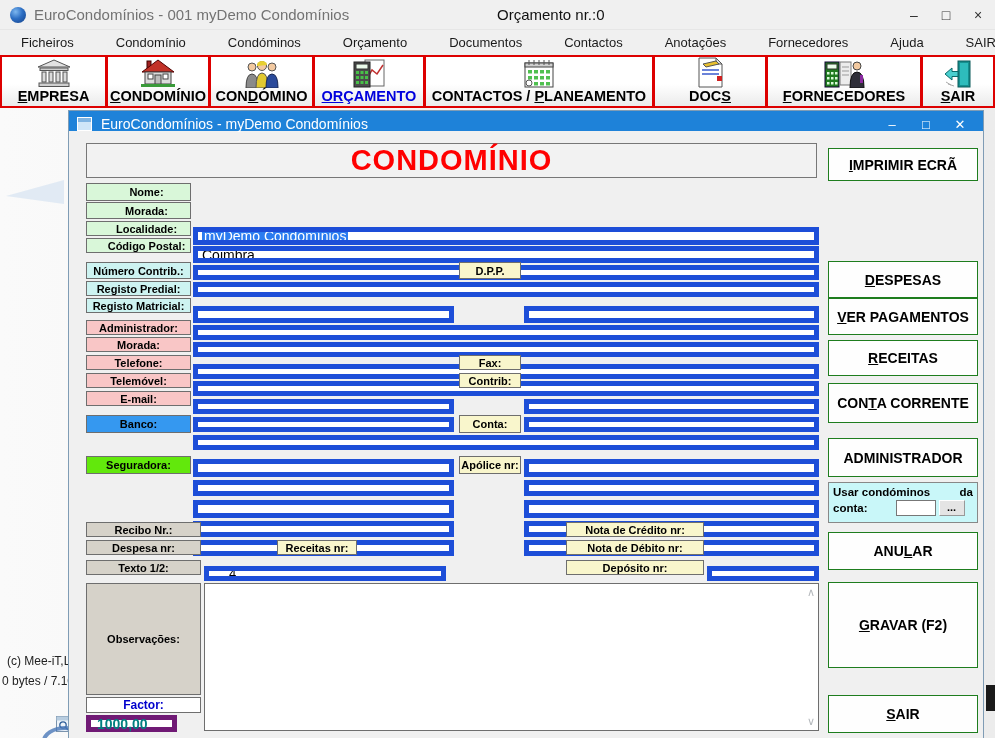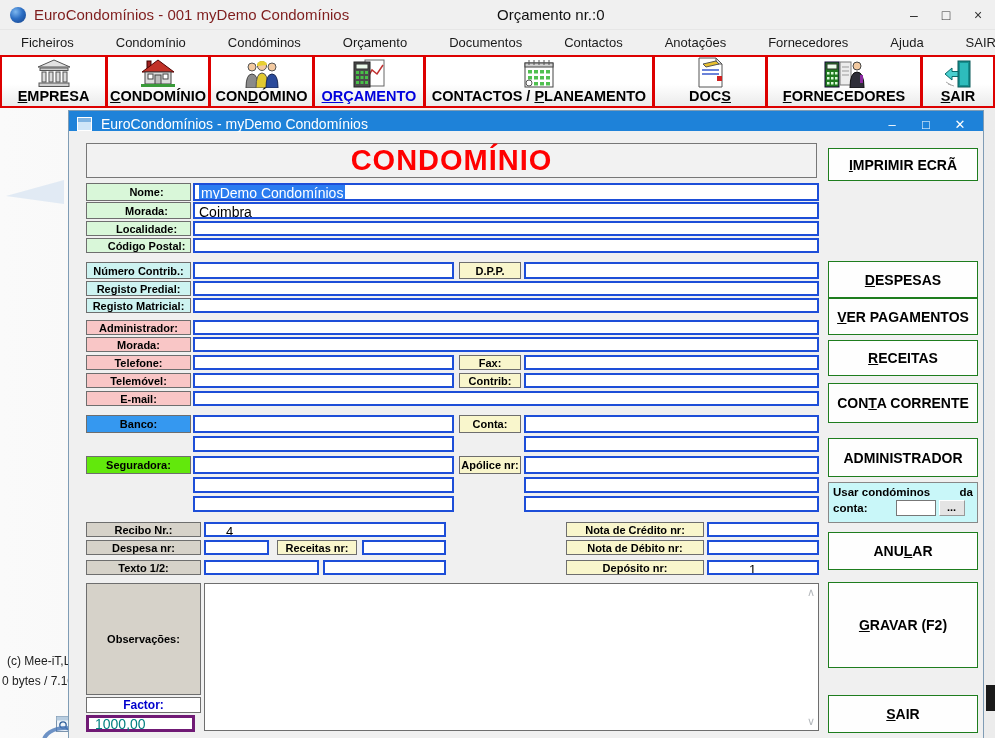--- a/index.html
+++ b/index.html
@@ -4,21 +4,21 @@
 <style>
   * { margin:0; padding:0; box-sizing:border-box; }
   html,body { width:995px; height:738px; overflow:hidden; }
   body { font-family:"Liberation Sans", sans-serif; background:#f0f0f0; position:relative; }
   #app { position:absolute; left:0; top:0; width:995px; height:738px; background:#f0f0f0; overflow:hidden; }
 
   
   .titlebar { position:absolute; left:0; top:0; width:995px; height:30px; background:#f0f0f0; border-bottom:1px solid #e6e6e6; }
   .app-icon { position:absolute; left:10px; top:7px; width:16px; height:16px; border-radius:50%;
               background:radial-gradient(circle at 35% 30%, #7db7ef 0%, #2d6fc4 45%, #123e86 100%); }
-  .app-title { position:absolute; left:34px; top:6px; font-size:15px; color:#7f1d1d; }
+  .app-title { position:absolute; left:34px; top:6px; font-size:15px; color:#737373; }
   .center-title { position:absolute; left:497px; top:6px; font-size:15px; color:#111; }
   .winctl { position:absolute; top:0; height:30px; width:34px; text-align:center; line-height:30px; font-size:14px; color:#333; cursor:default; }
   .ctl-min { right:64px; } .ctl-max { right:32px; } .ctl-close { right:0; }
 
   .menubar { position:absolute; left:0; top:30px; width:995px; height:25px; background:#f0f0f0; display:flex; align-items:center; padding-left:12px;gap:24px; }
   .menu-item { font-size:13px; color:#1a1a1a; padding:3px 9px 3px 9px; }
 
   
   .toolbar { position:absolute; left:0; top:55px; width:995px; height:53px; border:2px solid var(--red,#dd0000); display:flex; background:#fff; }
   .tbtn { position:relative; border-right:3px solid var(--red,#dd0000); background:linear-gradient(#ffffff 55%, #ebebeb 100%);
@@ -53,31 +53,31 @@
   .hdr span { color:#ff0000; font-weight:bold; font-size:29px; letter-spacing:1px; }
   .lbl { position:absolute; border:1px solid #6e6e6e; font-size:11px; font-weight:bold; color:#000;
          display:flex; align-items:center; justify-content:center; white-space:nowrap; }
   .green { background:var(--label_green,#d9f7d9);padding-left:16px; }
   .cyan { background:var(--label_cyan,#cdf3f1); }
   .pink { background:var(--label_pink,#f9c6c6); }
   .yellow { background:var(--label_yellow,#f9f6cc); }
   .gray { background:var(--label_gray,#d6d2c9); }
   .bblue { background:var(--banco_blue,#3598f0); }
   .lime { background:var(--seguradora_green,#62e80c); }
-  .fld { position:absolute; background:#fff; border:2px solid #1d4ed8; font-size:14px; color:#000;
-         display:flex; padding-left:4px; overflow:hidden; }
+  .fld { position:absolute; background:#fff; border:5px solid #1d4ed8; font-size:14px; color:#000;
+         display:flex; align-items:center; padding-left:4px; overflow:hidden;margin-top:44px; }
   .sel { background:var(--selection_blue,#2b7cf0); color:#fff; padding:0 2px; }
   .obs-lbl { position:absolute; left:17px; top:445px; width:115px; height:112px; background:var(--label_gray,#d6d2c9); border:1px solid #6e6e6e;
              display:flex; align-items:center; justify-content:center; font-size:11px; font-weight:bold; }
   .obs-area { position:absolute; left:135px; top:445px; width:615px; height:148px; background:#fff; border:1px solid #6e6e6e; }
   .chev { position:absolute; right:3px; font-size:11px; color:#b4b8bc; }
   .factor-lbl { position:absolute; left:17px; top:559px; width:115px; height:16px; background:#fff; border:1px solid #6e6e6e;
                 display:flex; align-items:center; justify-content:center; color:var(--factor_blue,#0000cc); font-size:12px; font-weight:bold; }
-  .factor-val { position:absolute; left:17px; top:577px; width:109px; height:17px; background:#fff; border:3px solid #701a75;
-                display:flex; align-items:center; padding-left:6px; color:var(--factor_teal,#008080); font-size:14px; font-weight:normal; }
+  .factor-val { position:absolute; left:17px; top:577px; width:91px; height:17px; background:#fff; border:5px solid #701a75;
+                display:flex; align-items:center; padding-left:6px; color:var(--factor_teal,#008080); font-size:14px; font-weight:bold; }
 
   
   .sbtn { position:absolute; left:759px; width:150px; background:#fefefe; border:1px solid var(--button_green,#1e7d1e);
           display:flex; align-items:center; justify-content:center; font-size:14px; font-weight:bold; color:#000; white-space:nowrap; }
   .usar { position:absolute; left:759px; top:344px; width:150px; height:41px; background:#c9f7f9; border:1px solid #888;
           font-size:11.5px; font-weight:bold; color:#000; padding:3px 4px; }
   .usar-line1 { display:flex; justify-content:space-between; }
   .usar-line2 { display:flex; align-items:center; margin-top:2px; }
   .usar-input { width:40px; height:16px; background:#fff; border:1px solid #777; margin-left:28px; }
   .usar-dots { width:26px; height:16px; margin-left:3px; background:#e4e4e4; border:1px solid #999;

